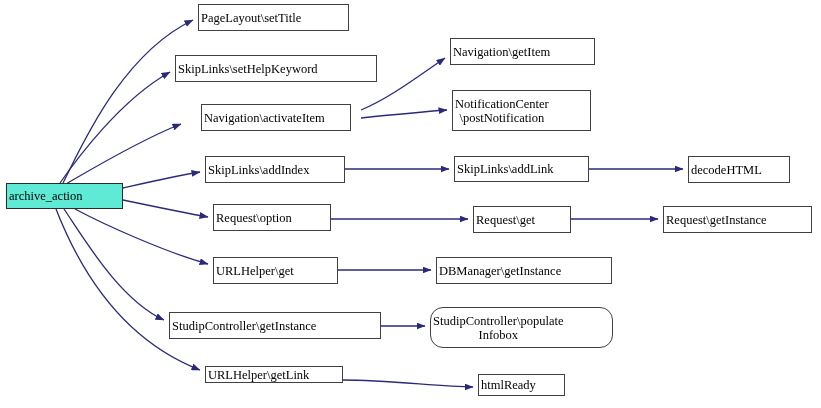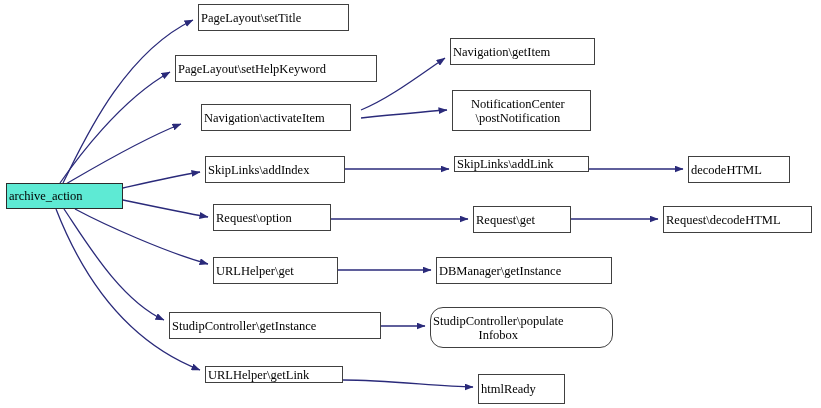--- a/index.html
+++ b/index.html
@@ -80,33 +80,33 @@
         <path d="M 381,326 L 425,326" fill="none" stroke="#2a2a7a" stroke-width="1.3" marker-end="url(#arrowhead)"></path>
         <path d="M 343,380 C 390,380 440,387 473,387" fill="none" stroke="#2a2a7a" stroke-width="1.3" marker-end="url(#arrowhead)"></path>
         <path d="M 589,169 L 683,169" fill="none" stroke="#2a2a7a" stroke-width="1.3" marker-end="url(#arrowhead)"></path>
         <path d="M 571,219 L 658,219" fill="none" stroke="#2a2a7a" stroke-width="1.3" marker-end="url(#arrowhead)"></path>
       </g>
   </svg>
 
   <div id="nodes-group">
       <div class="node root" style="left: 6px; top: 183px; width: 117px; height: 26px;"><span class="node-label">archive_action</span></div>
       <div class="node" style="left: 198px; top: 4px; width: 151px; height: 27px;"><span class="node-label">PageLayout\setTitle</span></div>
-      <div class="node" style="left: 175px; top: 55px; width: 202px; height: 27px;"><span class="node-label">PageLayout\setHelpKeyword</span></div>
+      <div class="node" style="left: 175px; top: 55px; width: 202px; height: 27px;"><span class="node-label">SkipLinks\setHelpKeyword</span></div>
       <div class="node" style="left: 201px; top: 104px; width: 150px; height: 27px;"><span class="node-label">Navigation\activateItem</span></div>
       <div class="node" style="left: 205px; top: 156px; width: 140px; height: 27px;"><span class="node-label">SkipLinks\addIndex</span></div>
       <div class="node" style="left: 213px; top: 204px; width: 118px; height: 27px;"><span class="node-label">Request\option</span></div>
       <div class="node" style="left: 213px; top: 257px; width: 125px; height: 27px;"><span class="node-label">URLHelper\get</span></div>
       <div class="node" style="left: 169px; top: 312px; width: 212px; height: 27px;"><span class="node-label">StudipController\getInstance</span></div>
       <div class="node" style="left: 205px; top: 366px; width: 138px; height: 17px;"><span class="node-label">URLHelper\getLink</span></div>
       <div class="node" style="left: 450px; top: 38px; width: 145px; height: 27px;"><span class="node-label">Navigation\getItem</span></div>
-      <div class="node" style="left: 452px; top: 90px; width: 139px; height: 41px; padding-left: 16px;"><span class="node-label">NotificationCenter
+      <div class="node" style="left: 452px; top: 90px; width: 139px; height: 41px;"><span class="node-label">NotificationCenter
 \postNotification</span></div>
-      <div class="node" style="left: 454px; top: 156px; width: 135px; height: 16px;"><span class="node-label">SkipLinks\addLink</span></div>
+      <div class="node" style="left: 454px; top: 156px; width: 135px; height: 26px;"><span class="node-label">SkipLinks\addLink</span></div>
       <div class="node" style="left: 473px; top: 206px; width: 98px; height: 27px;"><span class="node-label">Request\get</span></div>
       <div class="node" style="left: 436px; top: 257px; width: 176px; height: 27px;"><span class="node-label">DBManager\getInstance</span></div>
       <div class="node" style="left: 430px; top: 307px; width: 183px; height: 41px; border-radius: 13px;"><span class="node-label">StudipController\populate
 Infobox</span></div>
-      <div class="node" style="left: 478px; top: 374px; width: 87px; height: 30px;"><span class="node-label">htmlReady</span></div>
+      <div class="node" style="left: 478px; top: 374px; width: 87px; height: 22px;"><span class="node-label">htmlReady</span></div>
       <div class="node" style="left: 688px; top: 156px; width: 102px; height: 27px;"><span class="node-label">decodeHTML</span></div>
-      <div class="node" style="left: 663px; top: 206px; width: 149px; height: 27px;"><span class="node-label">Request\decodeHTML</span></div>
+      <div class="node" style="left: 663px; top: 206px; width: 149px; height: 27px;"><span class="node-label">Request\getInstance</span></div>
     </div>
 
 </div>
 
 </body></html>

